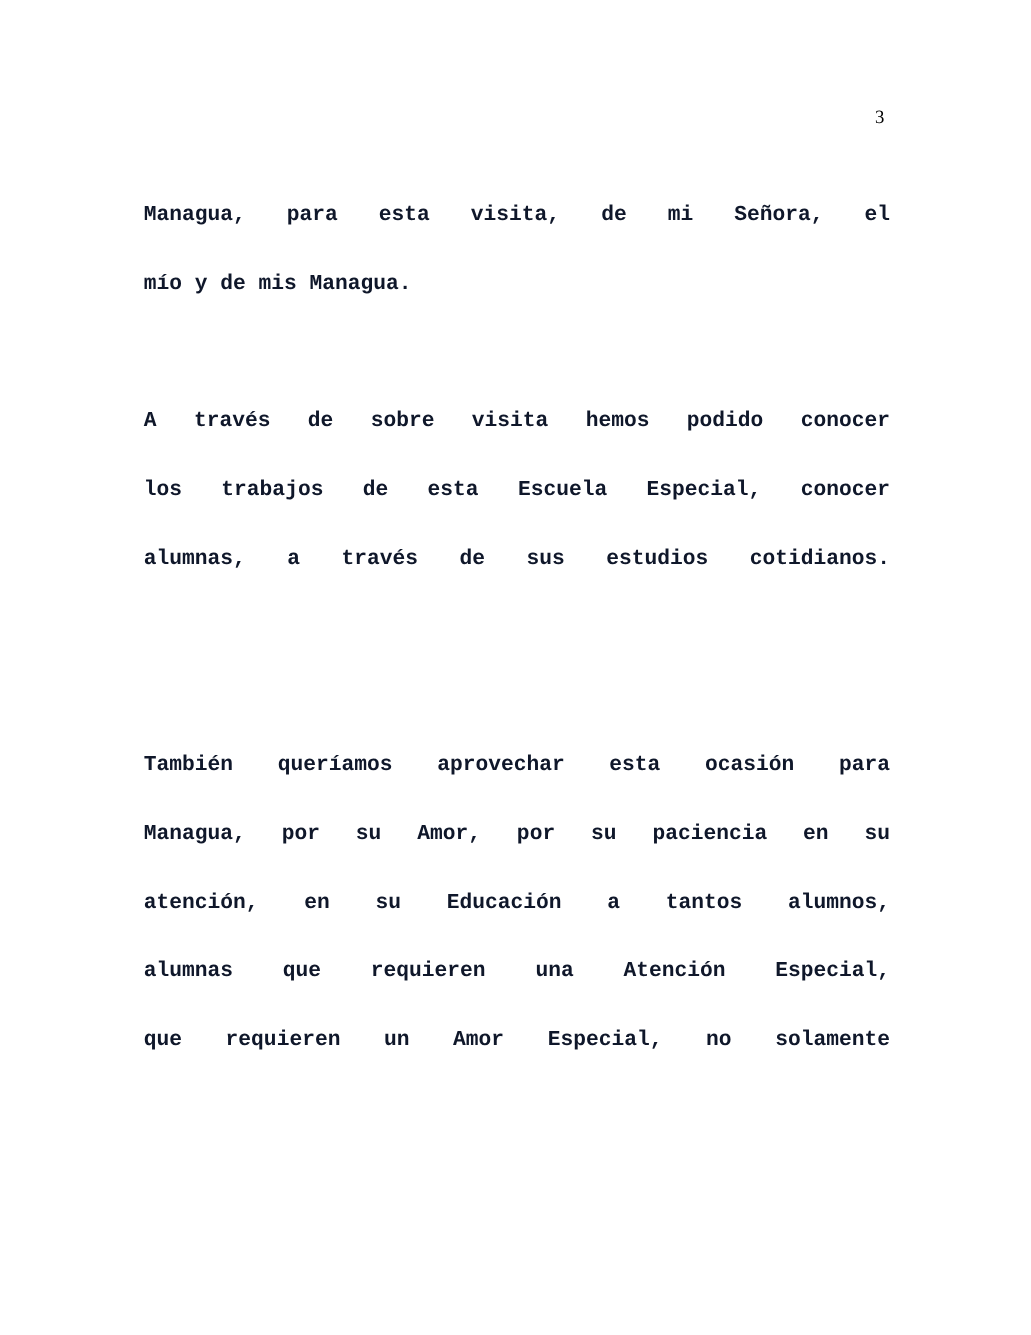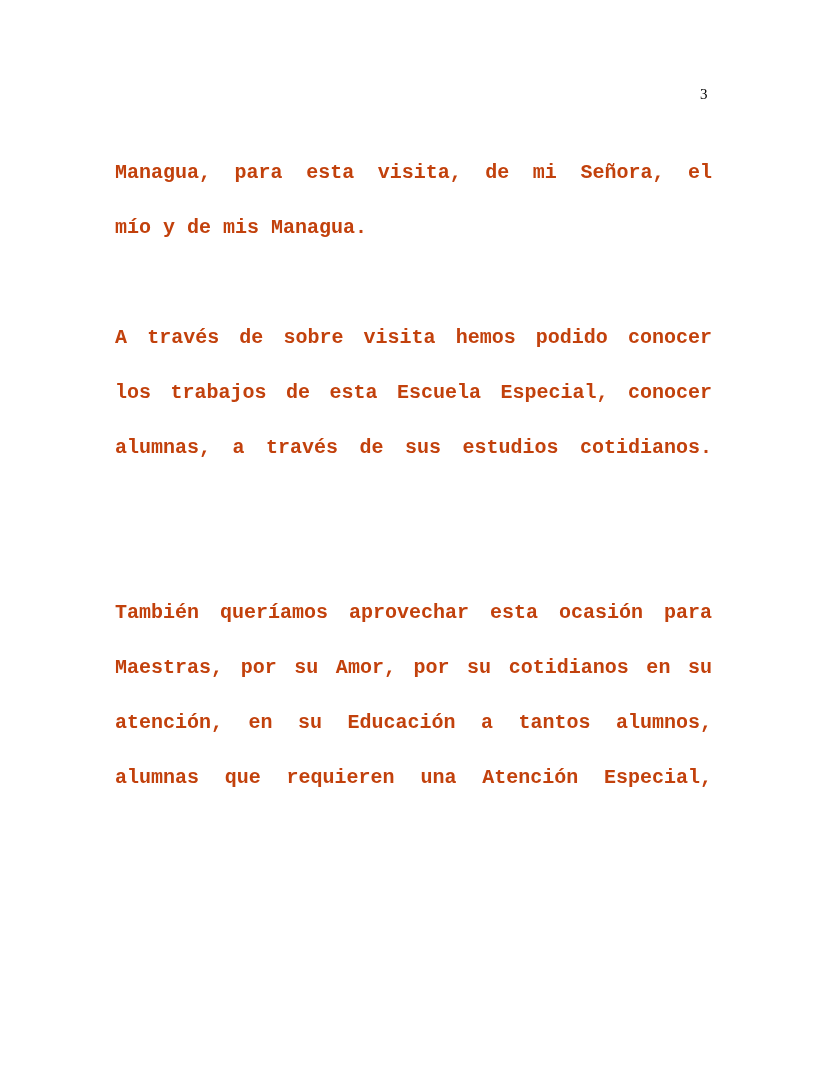--- a/index.html
+++ b/index.html
@@ -4,21 +4,21 @@
   <style>
     html, body { margin: 0; padding: 0; background: #ffffff; }
     body { width: 825px; height: 1068px; position: relative; overflow: hidden; }
     .page-number {
       position: absolute; left: 700px; top: 86px;
       font-family: "Liberation Serif", serif; font-size: 15px; color: #000;
     }
     .body-text {
       position: absolute; left: 115px; width: 597px;
       font-family: "Liberation Mono", monospace; font-weight: bold;
-      font-size: 20px; color: #c2410c; line-height: 55px;
+      font-size: 17px; color: #0f172a; line-height: 55px;
     }
     .line { display: block; height: 55px; white-space: nowrap; text-align: justify; text-align-last: justify; }
     .line.last { text-align-last: left; }
     #p1 { top: 145px; }
     #p2 { top: 310px; }
     #p3 { top: 585px; }
   </style>
 </head>
 <body>
 
@@ -31,17 +31,18 @@
   </div>
 
   <div class="body-text" id="p2">
     <span class="line">A través de sobre visita hemos podido conocer</span>
     <span class="line">los trabajos de esta Escuela Especial, conocer</span>
     <span class="line">alumnas, a través de sus estudios cotidianos.</span>
   </div>
 
   <div class="body-text" id="p3">
     <span class="line">También queríamos aprovechar esta ocasión para</span>
-    <span class="line">Maestras, por su Amor, por su cotidianos en su</span>
+    <span class="line">Managua, por su Amor, por su paciencia en su</span>
     <span class="line">atención, en su Educación a tantos alumnos,</span>
     <span class="line">alumnas que requieren una Atención Especial,</span>
+    <span class="line">que requieren un Amor Especial, no solamente</span>
   </div>
 </div>
 
 </body></html>

